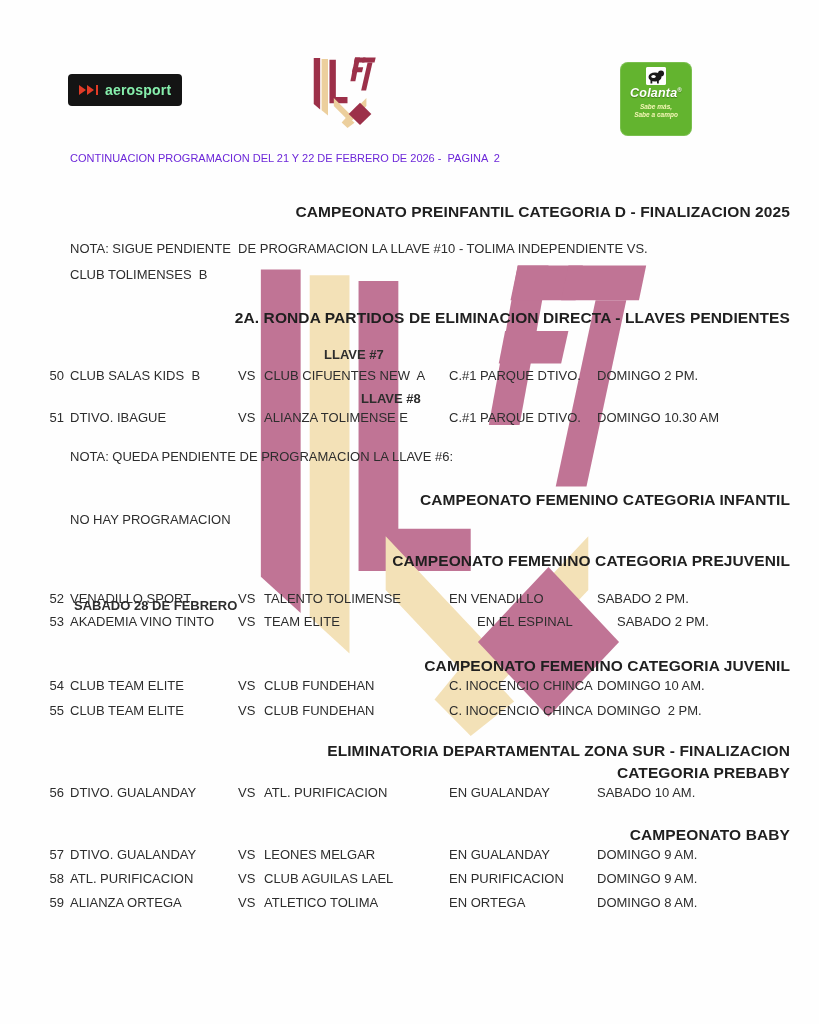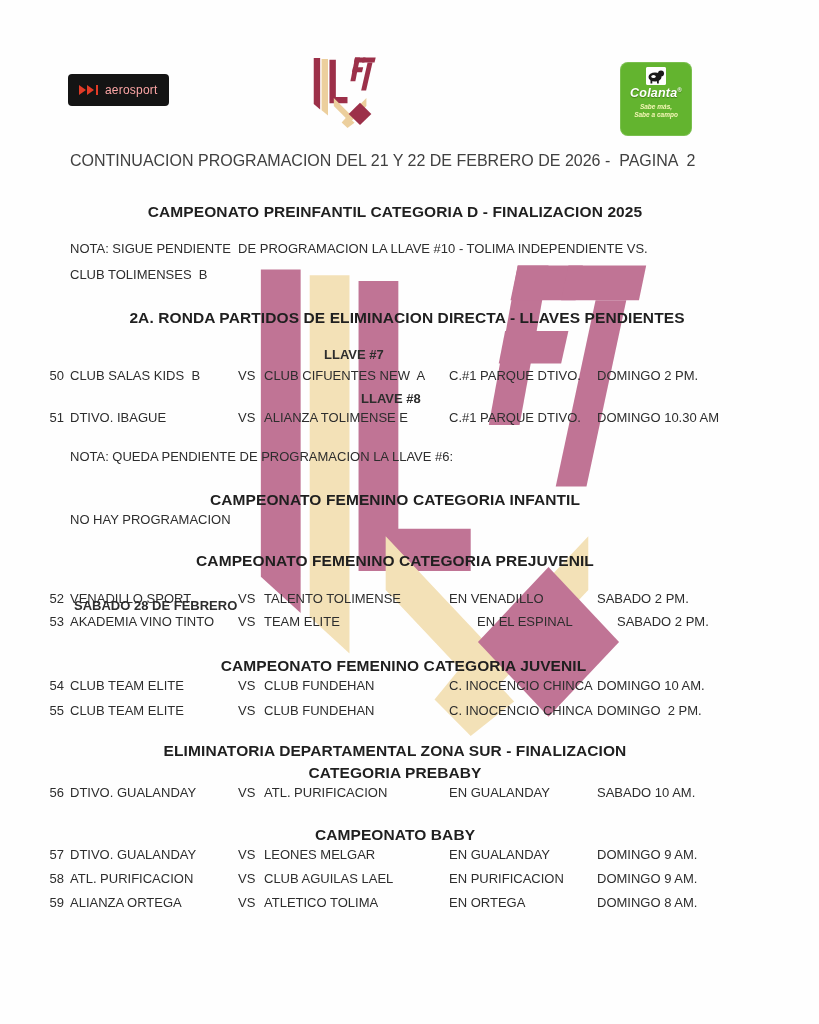--- a/index.html
+++ b/index.html
@@ -4,37 +4,37 @@
 <style>
   html,body{margin:0;padding:0;}
   body{
     width:819px;height:1024px;position:relative;overflow:hidden;
     background:#fefefe;
     font-family:"Liberation Sans","DejaVu Sans",sans-serif;
     color:var(--ink,#2d2d2d);
     -webkit-font-smoothing:antialiased;
   }
   .abs{position:absolute;}
-  .center{position:absolute;left:0;right:29px;text-align:center;}
+  .center{position:absolute;left:0;right:29px;text-align:right;}
   .heading{font-weight:bold;font-size:15.5px;color:#1f1f1f;letter-spacing:.1px;white-space:pre;}
   .body-txt{font-size:13px;white-space:pre;}
   .bold-sub{font-weight:bold;font-size:13px;white-space:pre;}
-  .title-line{font-size:16px;white-space:pre;color:#404040;}
+  .title-line{font-size:11px;white-space:pre;color:#6d28d9;}
 
   
   .aerosport{
     left:68px;top:74px;height:32px;padding:0 11px;
     background:#141414;border-radius:4px;
     display:inline-flex;align-items:center;gap:3px;
   }
   .aero-icon{display:flex;align-items:center;gap:1px;margin-right:4px;}
   .aero-tri{width:0;height:0;border-left:7px solid var(--aerosport-red,#e23b27);
     border-top:5px solid transparent;border-bottom:5px solid transparent;}
   .aero-bar{width:2px;height:10px;background:var(--aerosport-red,#e23b27);margin-left:1px;}
-  .aero-label{color:#fca5a5;font-size:12px;letter-spacing:.2px;}
+  .aero-label{color:#86efac;font-size:14px;letter-spacing:.2px;font-weight:bold;}
 
   .crest-small{left:312px;top:56px;width:64px;height:72px;--m:var(--maroon-crest,#9c3049);--c:var(--cream-crest,#eccf9d);}
   .crest-wm{left:250px;top:256px;width:398px;height:480px;z-index:0;--m:var(--maroon-wm,#bc6a8e);--c:var(--cream-wm,#f3dfb2);opacity:.93;}
   .crest-svg{width:100%;height:100%;display:block;}
   .crest-svg .m{fill:var(--m);}
   .crest-svg .c{fill:var(--c);}
 
   .colanta{
     left:620px;top:62px;width:72px;height:74px;
     background:var(--colanta-green,#63b42f);border-radius:8px;

